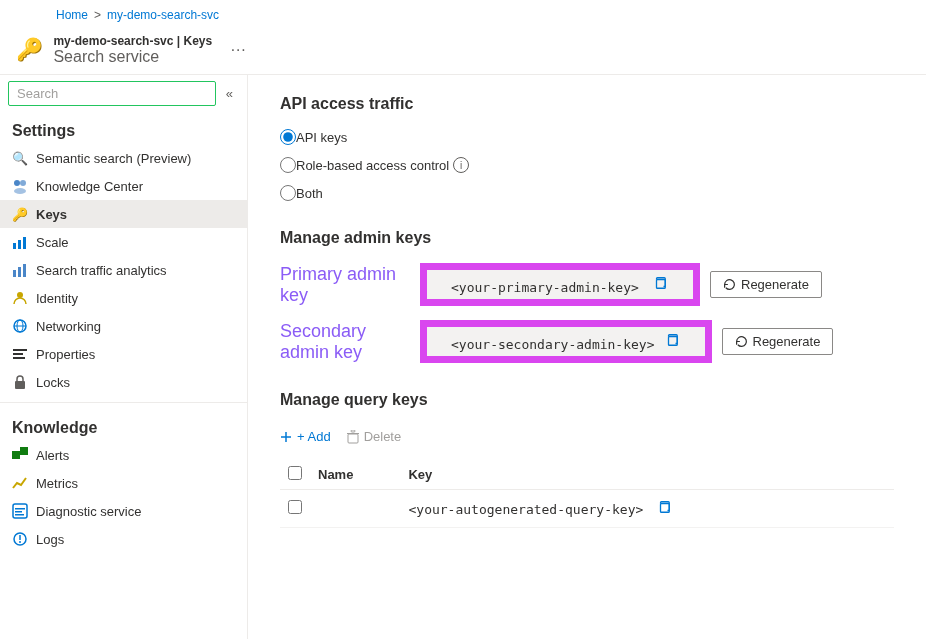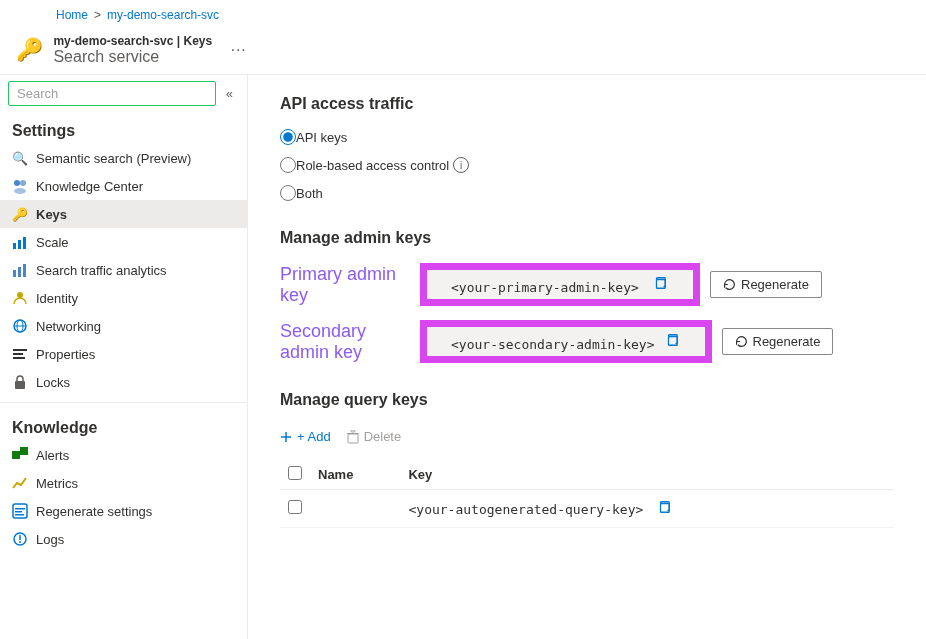--- a/index.html
+++ b/index.html
@@ -199,21 +199,21 @@
     </div>
     <div class="sidebar-item">
       <span class="icon" style="color:#0078d4;">
         <svg width="16" height="16" viewBox="0 0 16 16">
             <rect x="1" y="1" width="14" height="14" rx="2" fill="none" stroke="#0078d4" stroke-width="1.5"></rect>
             <rect x="3" y="5" width="10" height="1.5" fill="#0078d4"></rect>
             <rect x="3" y="8" width="7" height="1.5" fill="#0078d4"></rect>
             <rect x="3" y="11" width="9" height="1.5" fill="#0078d4"></rect>
           </svg>
       </span>
-      <span>Regenerate settings</span>
+      <span>Diagnostic service</span>
     </div>
     <div class="sidebar-item">
       <span class="icon" style="color:#0078d4;">
         <svg width="16" height="16" viewBox="0 0 16 16">
             <circle cx="8" cy="8" r="6" fill="none" stroke="#0078d4" stroke-width="1.5"></circle>
             <line x1="8" y1="4" x2="8" y2="9" stroke="#0078d4" stroke-width="1.5"></line>
             <circle cx="8" cy="11" r="1" fill="#0078d4"></circle>
           </svg>
       </span>
       <span>Logs</span>

